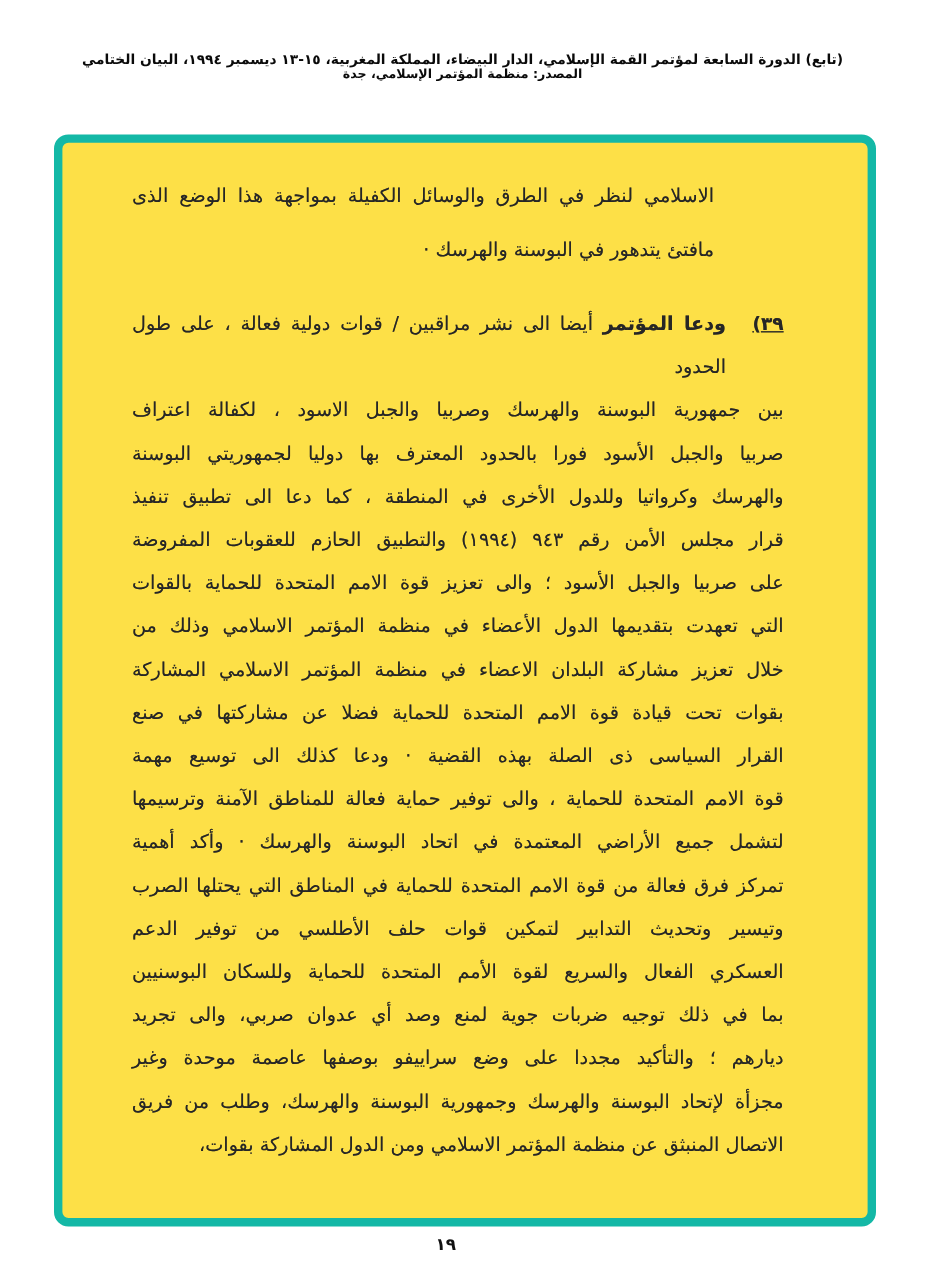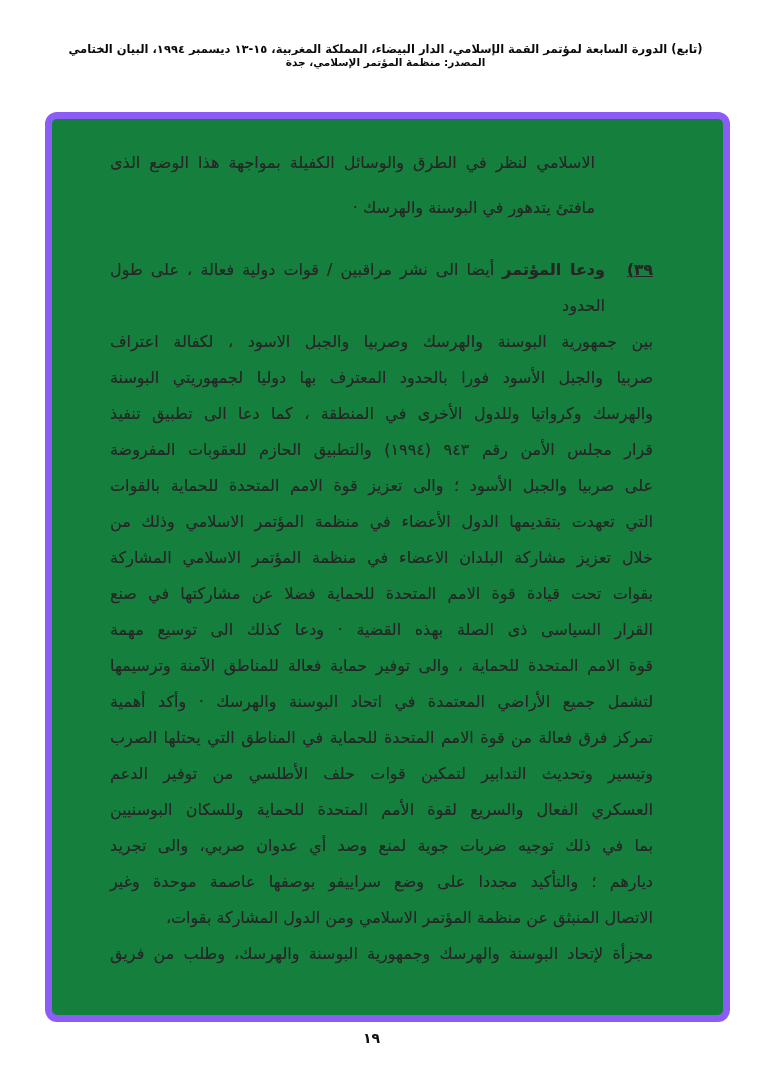--- a/index.html
+++ b/index.html
@@ -35,23 +35,23 @@
   }
 
   
   .scan-box {
     position: absolute;
     left: 45px;
     top: 112px;
     width: 685px;
     height: 910px;
     box-sizing: border-box;
-    border: 7px solid #8b5cf6;
+    border: 7px solid #14b8a6;
     border-radius: 12px;
-    background: #15803d;
+    background: #fde047;
   }
 
   
   .doc-body {
     position: absolute;
     top: 0; left: 0; right: 0; bottom: 0;
     direction: rtl;
     padding: 21px 70px 0 58px;
     font-size: 16px;
     color: #262626;
@@ -135,22 +135,22 @@
             <div class="line">خلال تعزيز مشاركة البلدان الاعضاء في منظمة المؤتمر الاسلامي المشاركة</div>
             <div class="line">بقوات تحت قيادة قوة الامم المتحدة للحماية  فضلا عن مشاركتها في صنع</div>
             <div class="line">القرار السياسى ذى الصلة بهذه القضية ·  ودعا كذلك الى توسيع مهمة</div>
             <div class="line">قوة الامم المتحدة للحماية ، والى توفير حماية فعالة للمناطق الآمنة وترسيمها</div>
             <div class="line">لتشمل جميع الأراضي المعتمدة في اتحاد البوسنة والهرسك · وأكد أهمية</div>
             <div class="line">تمركز فرق فعالة من قوة الامم المتحدة للحماية في المناطق التي يحتلها الصرب</div>
             <div class="line">وتيسير وتحديث التدابير  لتمكين قوات حلف الأطلسي من توفير الدعم</div>
             <div class="line">العسكري الفعال والسريع لقوة الأمم المتحدة  للحماية وللسكان البوسنيين</div>
             <div class="line">بما في ذلك توجيه ضربات جوية لمنع وصد أي عدوان صربي، والى تجريد</div>
             <div class="line">ديارهم ؛ والتأكيد مجددا على وضع سراييفو بوصفها عاصمة موحدة وغير</div>
+            <div class="line">مجزأة لإتحاد البوسنة والهرسك وجمهورية البوسنة والهرسك، وطلب من فريق</div>
             <div class="line last">الاتصال المنبثق عن منظمة المؤتمر الاسلامي ومن الدول المشاركة بقوات،</div>
-            <div class="line">مجزأة لإتحاد البوسنة والهرسك وجمهورية البوسنة والهرسك، وطلب من فريق</div>
           </div>
       </div>
 
     </div>
   </div>
 
   <div class="page-number">١٩</div>
 
 </div>
 

